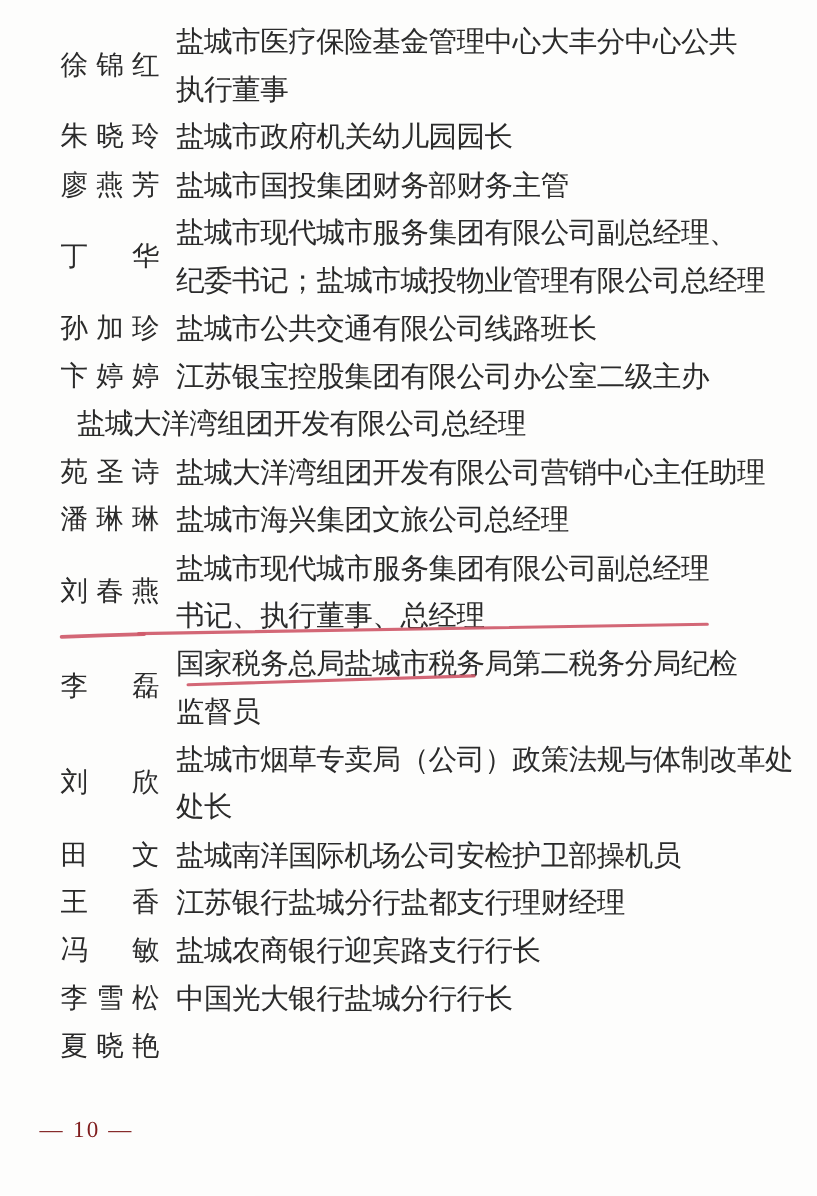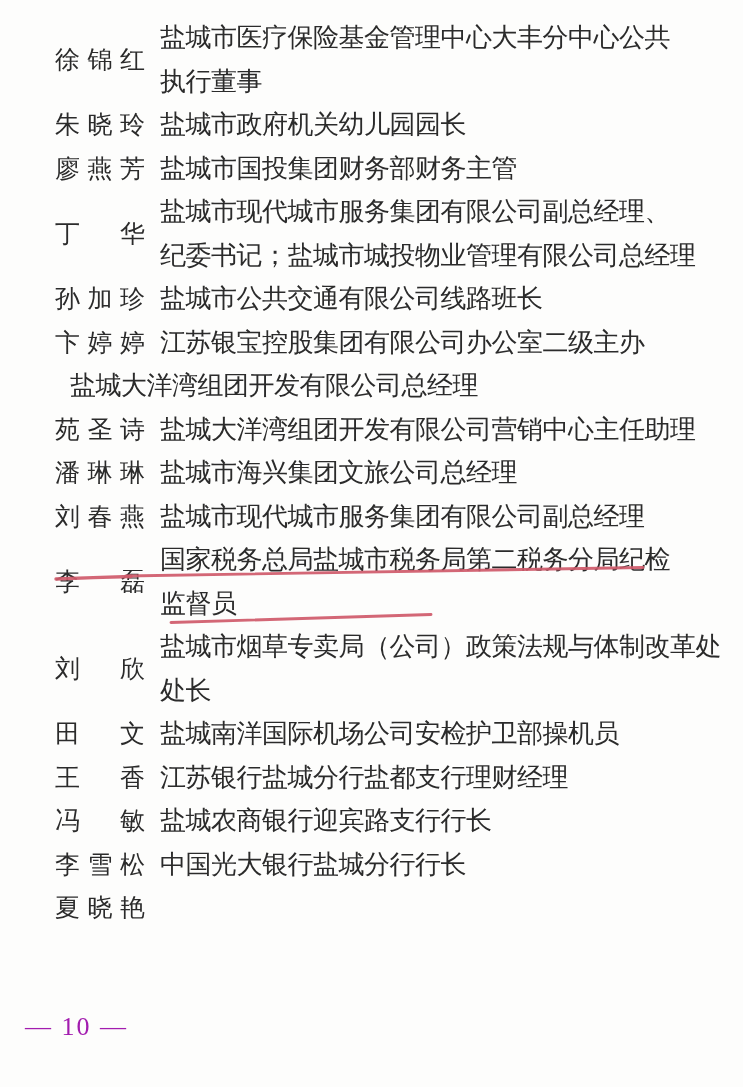--- a/index.html
+++ b/index.html
@@ -41,26 +41,26 @@
     margin-left: 15px;
     font-size: 26px;
     line-height: 43.5px;
     letter-spacing: -0.5px;
   }
   .tline {
     white-space: nowrap;
   }
   .footer {
     position: absolute;
-    left: 25px;
+    left: 36px;
     top: 1012px;
-    font-size: 26px;
+    font-size: 21px;
     line-height: 30px;
     letter-spacing: 2px;
-    color: #a21caf;
+    color: #7f1d1d;
   }
   .annotation-overlay {
     position: absolute;
     left: 0;
     top: 0;
     width: 743px;
     height: 1087px;
     pointer-events: none;
   }
 </style>
@@ -122,20 +122,21 @@
       <div class="entry">
         <div class="name">潘琳琳</div>
         <div class="title">
           <div class="tline">盐城市海兴集团文旅公司总经理</div>
         </div>
       </div>
       <div class="entry">
         <div class="name">刘春燕</div>
         <div class="title">
           <div class="tline">盐城市现代城市服务集团有限公司副总经理</div>
+          <div class="tline">书记、执行董事、总经理</div>
         </div>
       </div>
       <div class="entry">
         <div class="name">李　磊</div>
         <div class="title">
           <div class="tline">国家税务总局盐城市税务局第二税务分局纪检</div>
           <div class="tline">监督员</div>
         </div>
       </div>
       <div class="entry">

